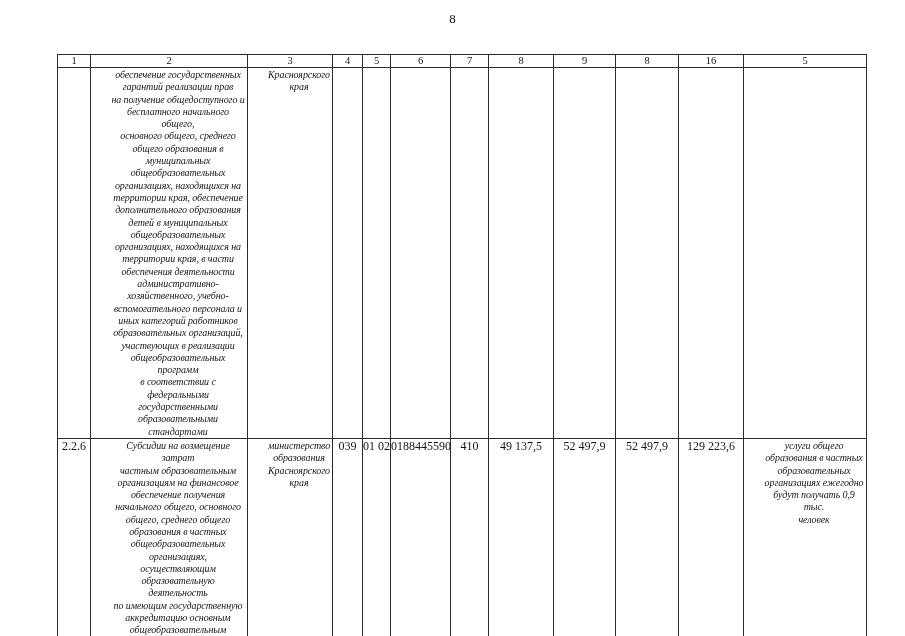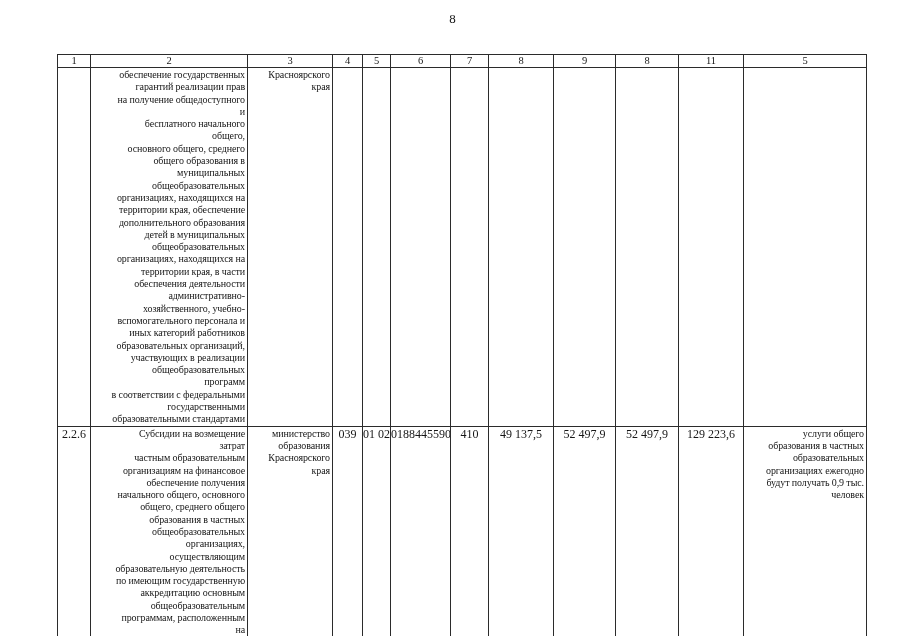--- a/index.html
+++ b/index.html
@@ -29,22 +29,23 @@
     overflow:hidden;
   }
   .doc-table th {
     font-size:10.5px; line-height:12px; height:12px;
     text-align:center;
   }
   td.cell-text {
     font-size:10px; line-height:12.3px;
     white-space:pre-line;
     padding:1px 2px 0 20px;
-    text-align:right;
+    text-align:center;
     letter-spacing:-0.1px;
+    font-style:italic;
   }
   td.cell-center {
     font-size:12px; line-height:12.3px;
     text-align:center;
     padding-top:1px;
     white-space:pre-line;
   }
   tr.row-cont { height:322px; }
   tr.row-item { height:178px; }
 </style>
@@ -75,21 +76,21 @@
         <th>1</th>
         <th>2</th>
         <th>3</th>
         <th>4</th>
         <th>5</th>
         <th>6</th>
         <th>7</th>
         <th>8</th>
         <th>9</th>
         <th>8</th>
-        <th>11</th>
+        <th>16</th>
         <th>5</th>
       </tr>
     </thead>
     <tbody>
       <tr class="row-cont">
         <td class="cell-center"></td>
         <td class="cell-text">обеспечение государственных
 гарантий реализации прав
 на получение общедоступного и
 бесплатного начального общего,

